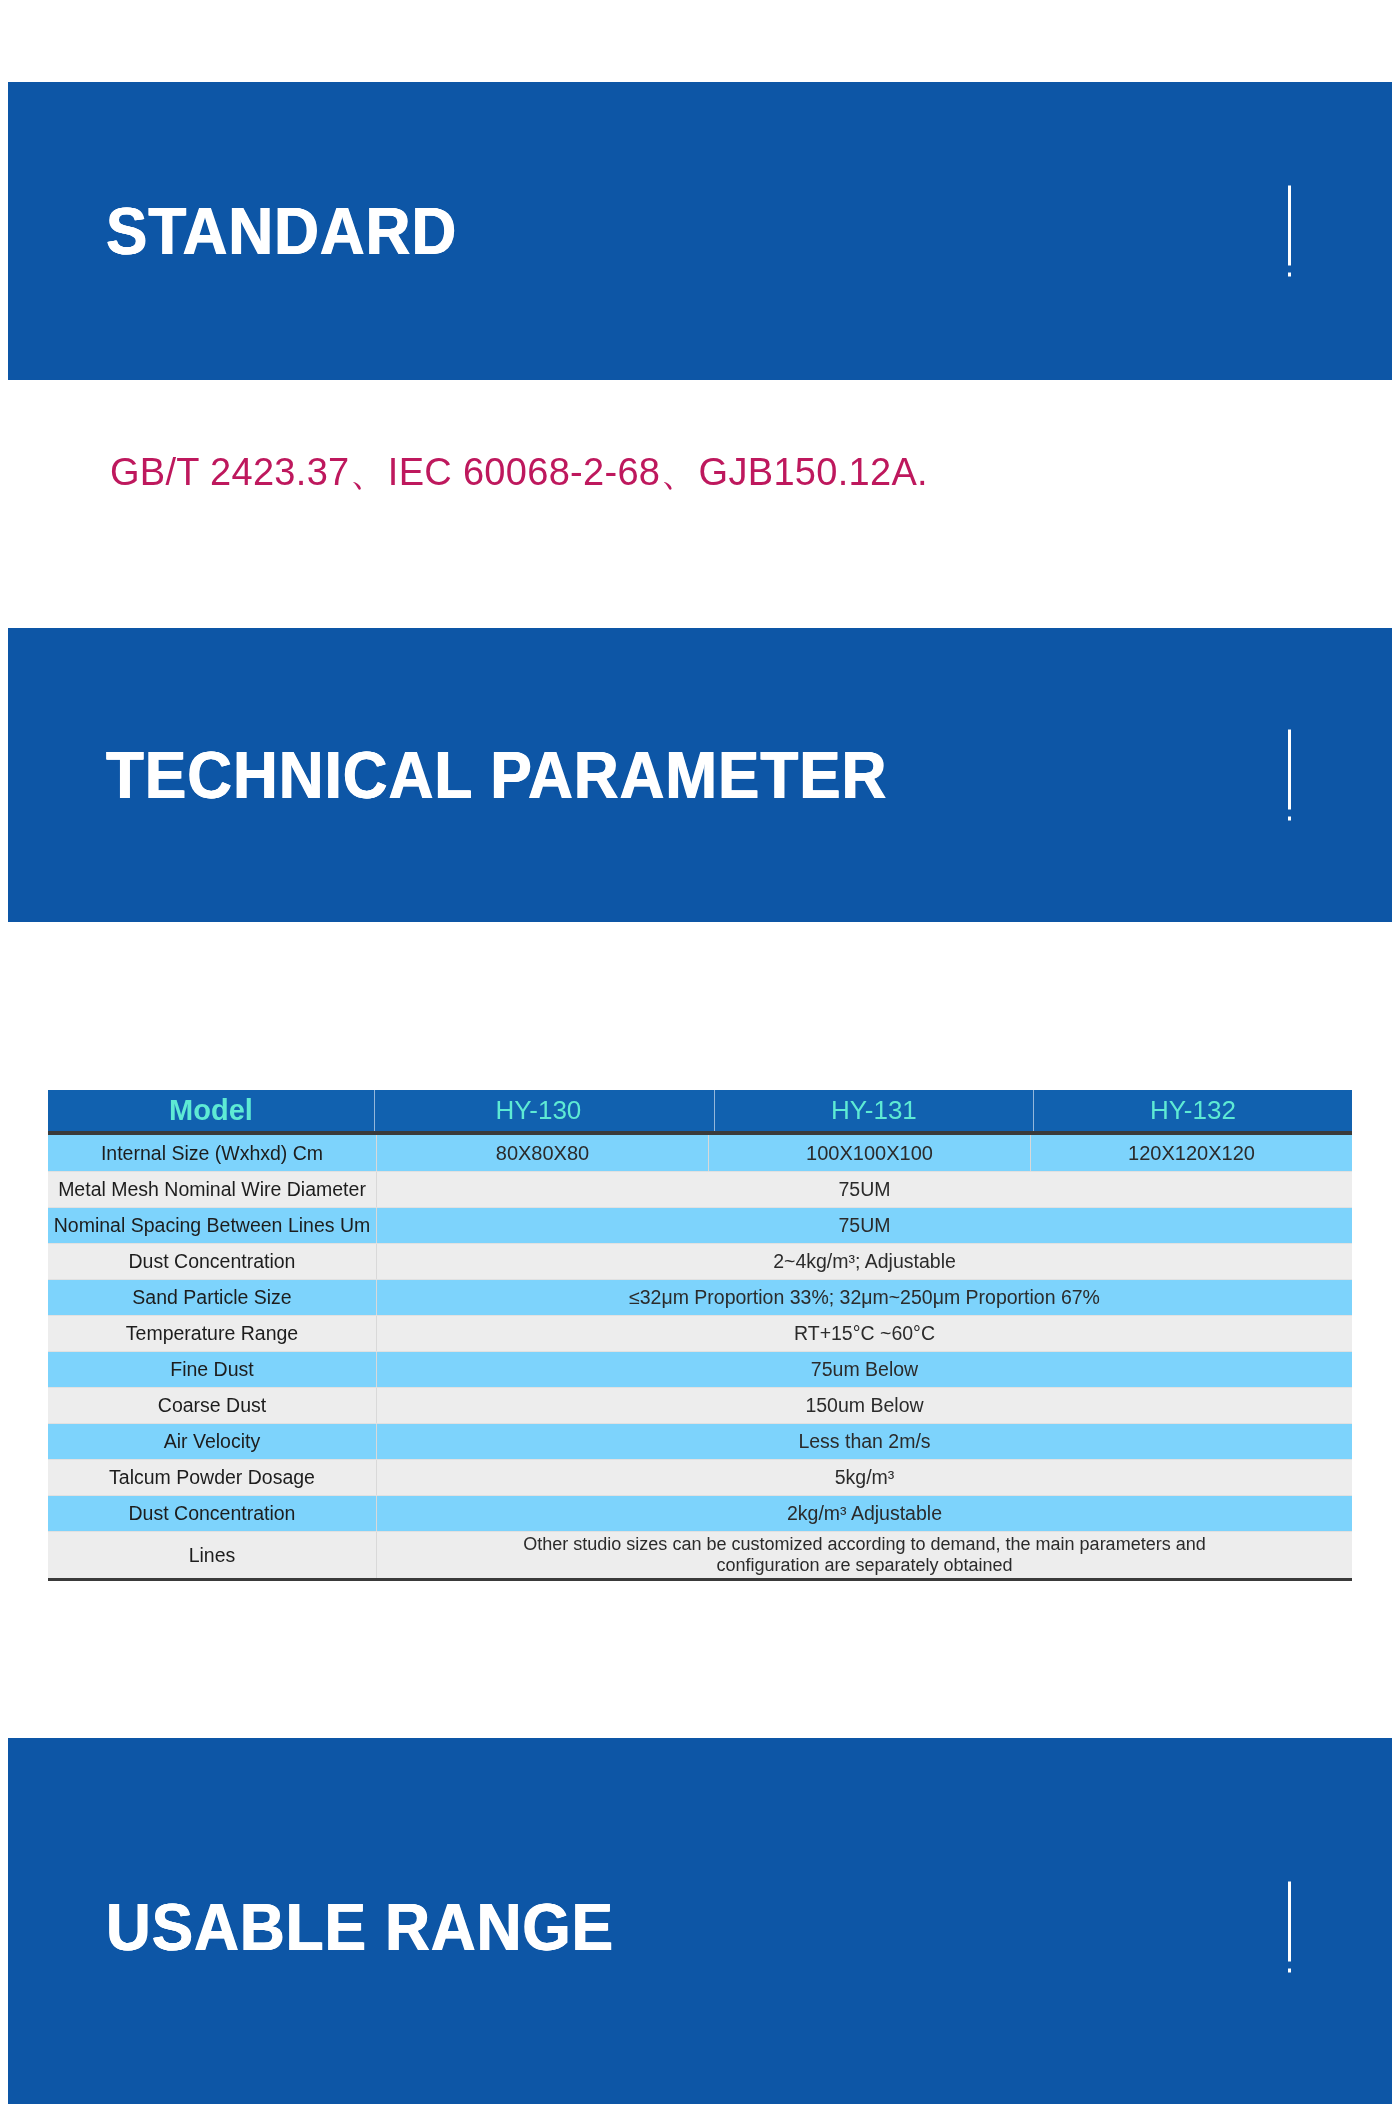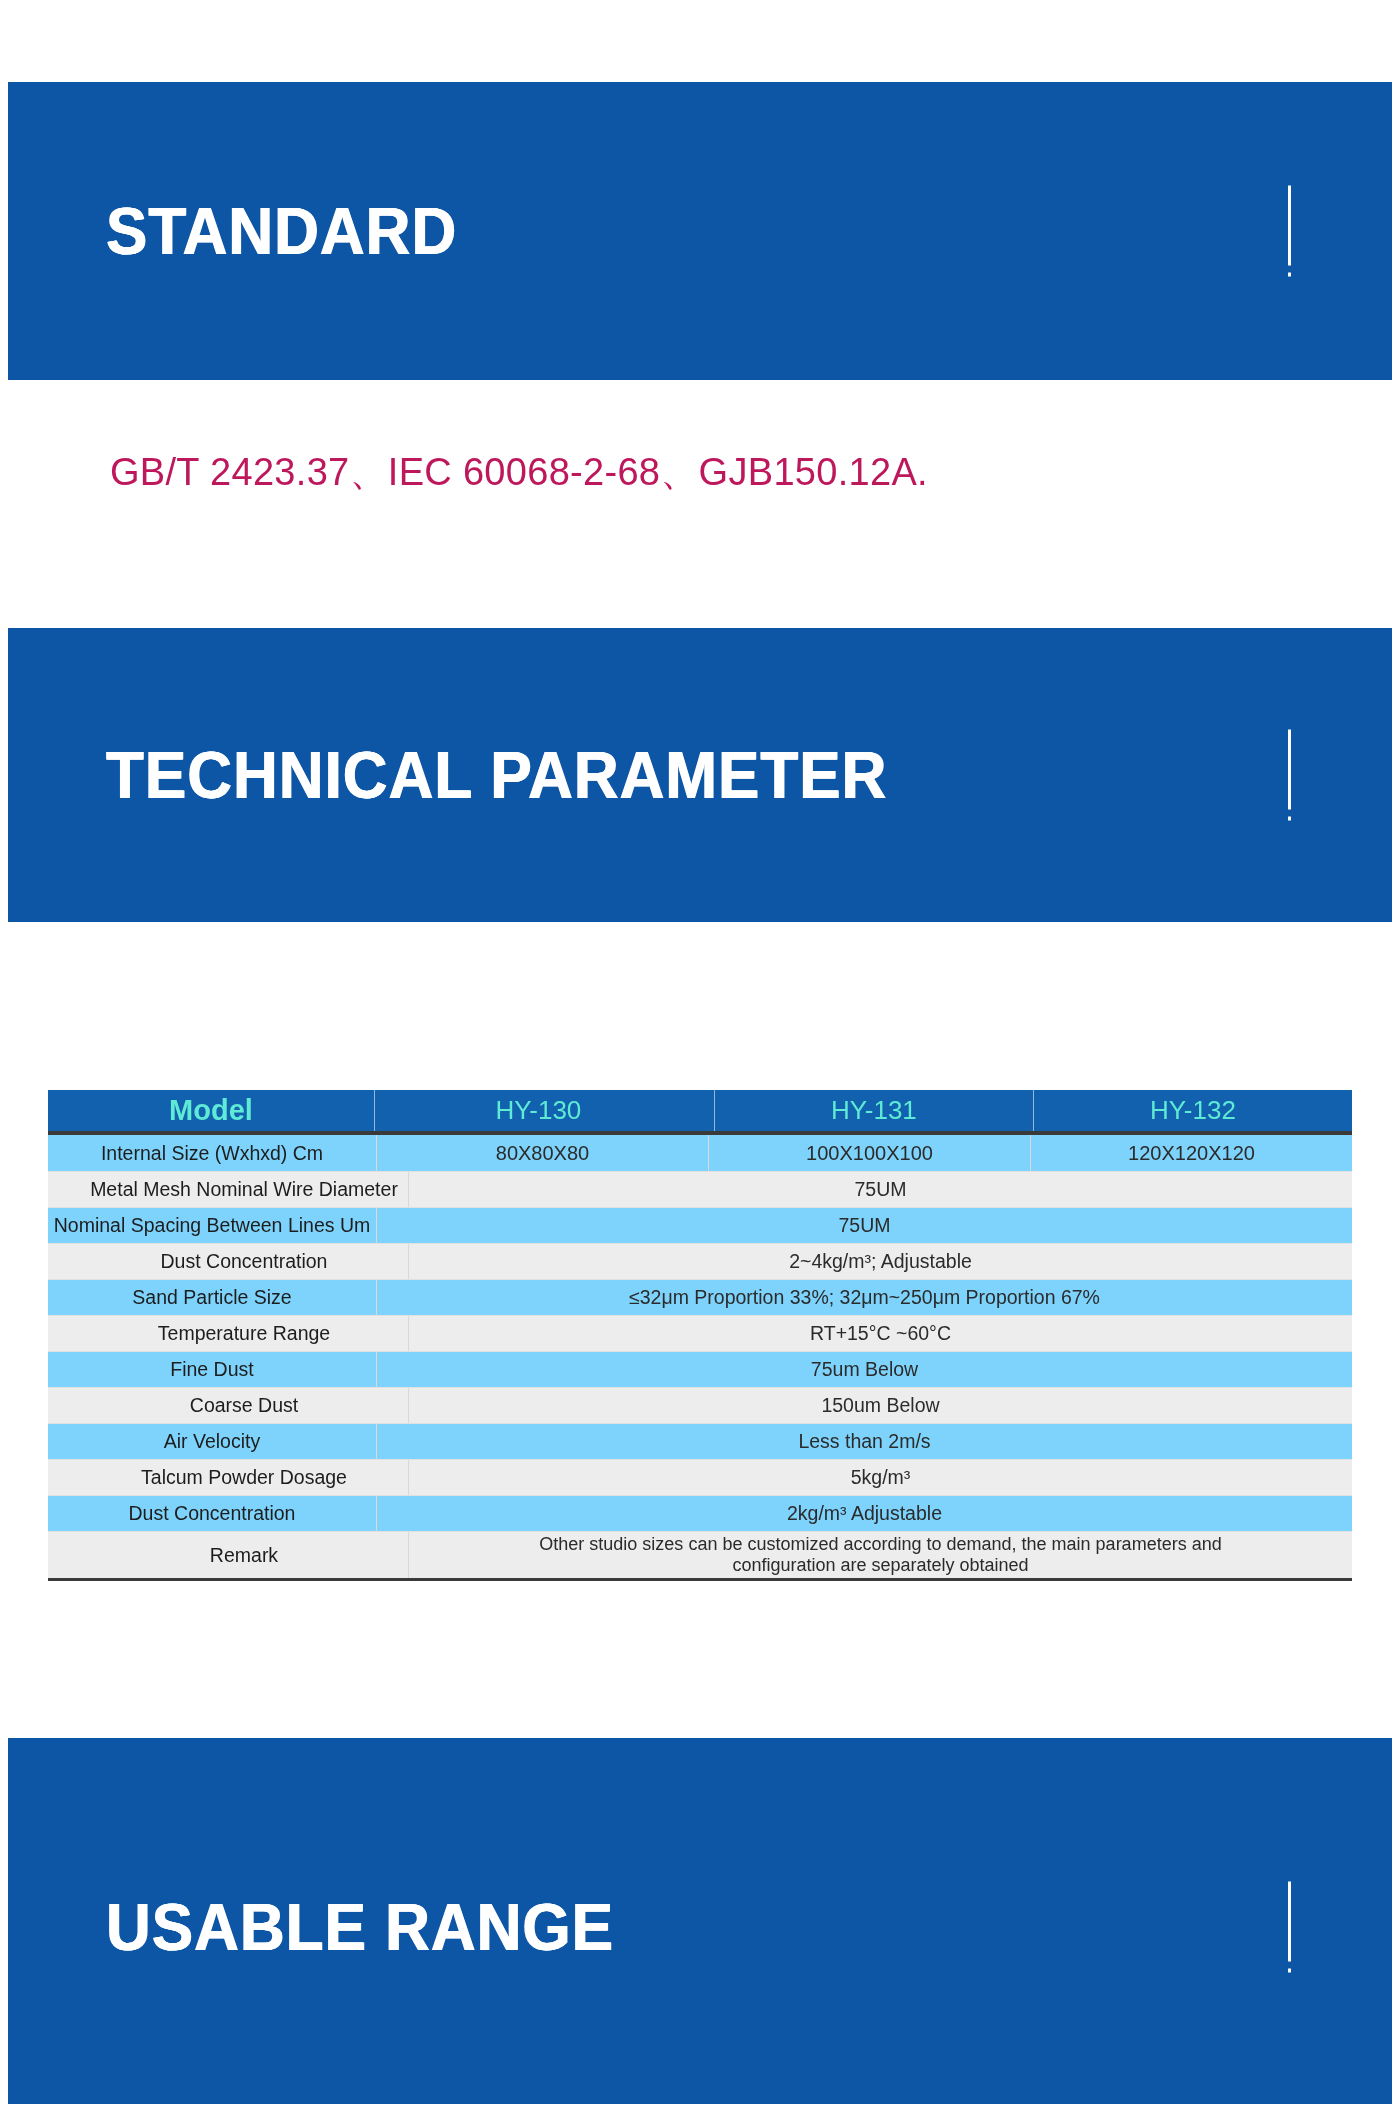--- a/index.html
+++ b/index.html
@@ -49,21 +49,21 @@
   .hcell.model { width:329px; font-size:29px; font-weight:bold; }
   .hcell.c1 { width:331px; }
   .hcell.c2 { width:322px;margin-left:12px; }
   .hcell.c3 { width:322px; }
   .hcell + .hcell { border-left:1px solid rgba(255,255,255,0.55); }
 
   .trow {
     display:flex; box-sizing:border-box; height:36px;
     border-bottom:1px solid #E1E1E1; background:#7dd3fc;
   }
-  .trow.alt { background:#EDEDED;padding-left:32px; }
+  .trow.alt { background:#EDEDED; }
   .trow.first { height:37px; }
   .trow.remark { height:46px; }
   .trow:last-child { border-bottom:none; }
   .tlabel {
     box-sizing:border-box; width:329px; border-right:1px solid #D9D9D9;
     display:flex; align-items:center; justify-content:center;
     font-size:19.5px; color:#1D1D1D; text-align:center;
   }
   .tcell {
     box-sizing:border-box; display:flex; align-items:center; justify-content:center;
@@ -162,21 +162,21 @@
       <div class="tlabel">Talcum Powder Dosage</div>
       <div class="tvalue">5kg/m³</div>
     </div>
 
     <div class="trow">
       <div class="tlabel">Dust Concentration</div>
       <div class="tvalue">2kg/m³  Adjustable</div>
     </div>
 
     <div class="trow alt remark">
-      <div class="tlabel">Remark</div>
+      <div class="tlabel">Lines</div>
       <div class="tvalue">
         <span class="remark-text">Other studio sizes can be customized according to demand, the main parameters and configuration are separately obtained</span>
       </div>
     </div>
   </div>
 
   <div class="banner" id="banner-usable">
     <div class="banner-title">USABLE RANGE</div>
     <div class="accent">
       <div class="accent-line"></div>

